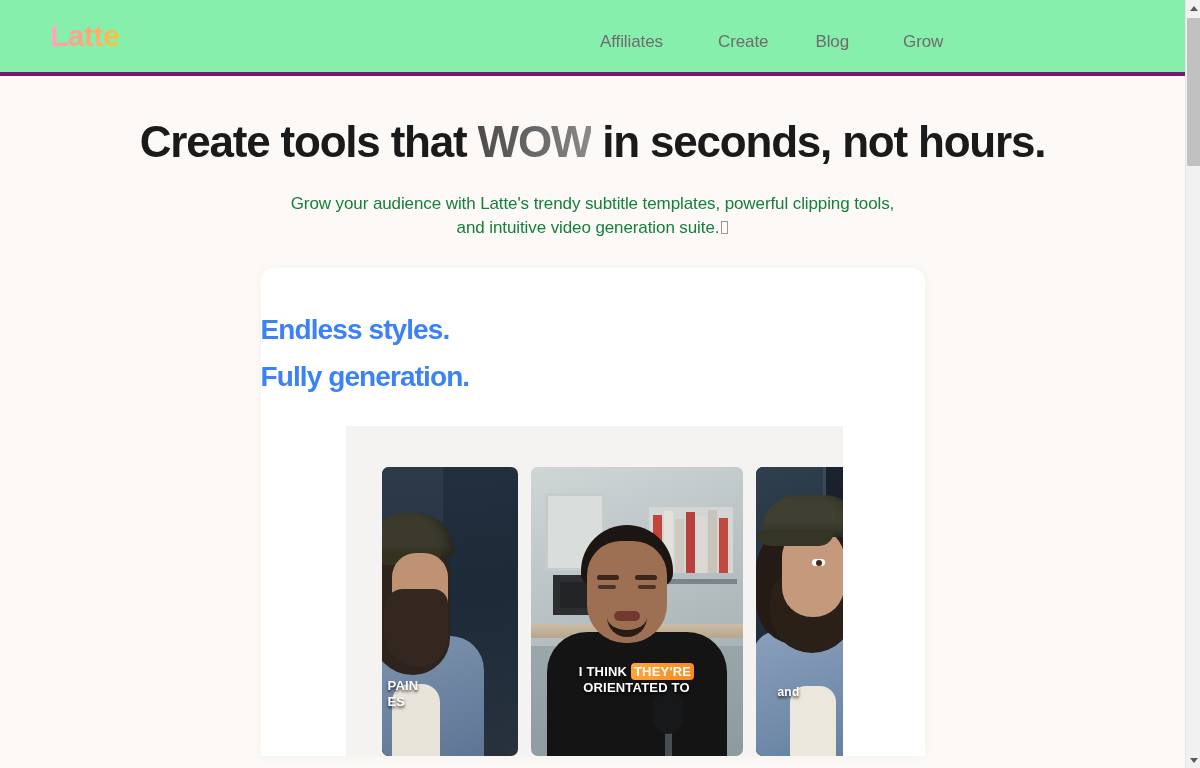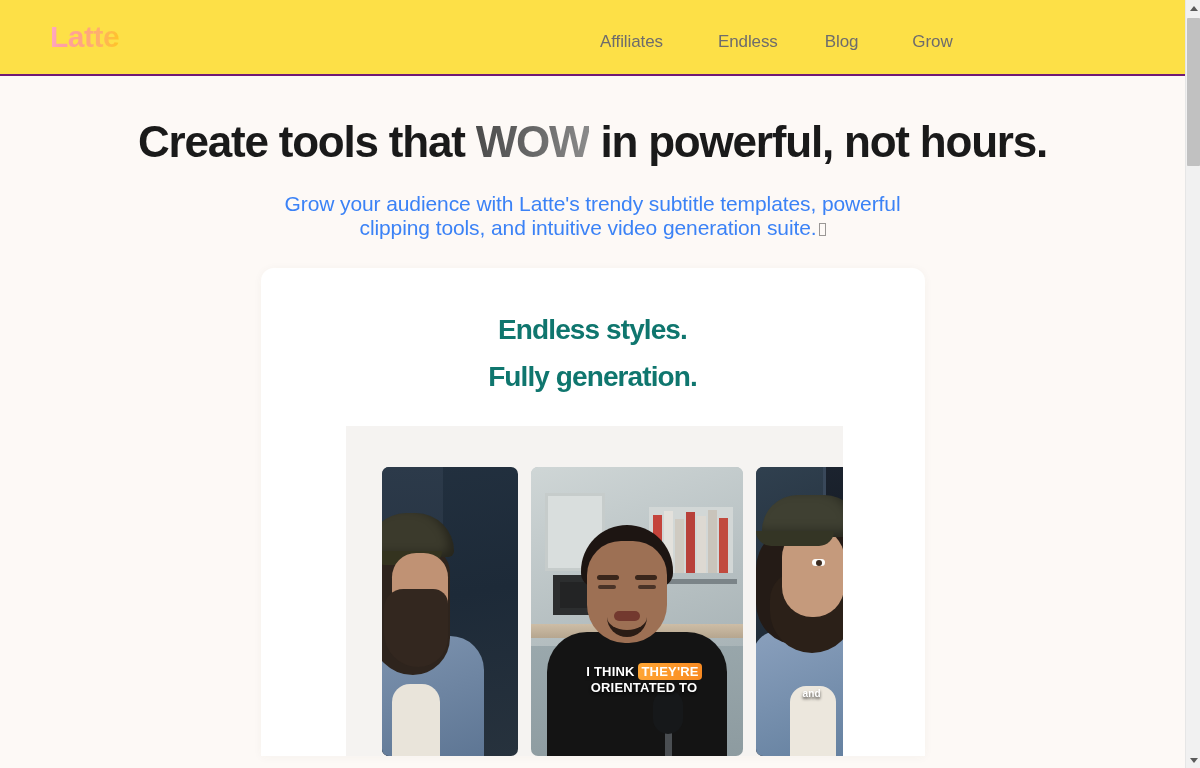--- a/index.html
+++ b/index.html
@@ -17,22 +17,22 @@
     overflow:hidden;
     background:#fdf9f6;
   }
 
   
   .header {
     position:relative;
     height:76px;
     display:flex;
     align-items:center;
-    background:#fde047;
-    border-bottom:2px solid #701a75;
+    background:#86efac;
+    border-bottom:4px solid #701a75;
   }
   .logo {
     margin-left:50px;
     font-size:30px;
     font-weight:bold;
     letter-spacing:-0.5px;
     background:linear-gradient(100deg,#ffadc8 0%,#ff9ea8 20%,#ffa583 48%,#ffb06a 70%,#ffc61f 100%);
     -webkit-background-clip:text;
     background-clip:text;
     color:transparent;
@@ -91,23 +91,23 @@
   .headline .wow {
     background:linear-gradient(95deg,#4b4b4b 0%,#6a6a6a 55%,#8d8d8d 100%);
     -webkit-background-clip:text;
     background-clip:text;
     color:transparent;
     -webkit-text-fill-color:transparent;
   }
   .subhead {
     margin:22px auto 5px;
     width:620px;
-    font-size:21px;
+    font-size:17px;
     line-height:24px;
-    color:#3b82f6;
+    color:#15803d;
     letter-spacing:-0.1px;
   }
   .missing-glyph {
     display:inline-block;
     width:7px; height:13px;
     border:1px solid #9a9795;
     vertical-align:-1px;
     margin-left:2px;
   }
 
@@ -115,26 +115,25 @@
   .card {
     position:relative;
     width:664px;
     margin:28px auto 0;
     background:#ffffff;
     border-radius:13px 13px 0 0;
     padding-top:38px;
     box-shadow:0 1px 10px rgba(80,60,40,0.045);
   }
   .card-title {
-    text-align:center;
     font-size:28px;
     font-weight:bold;
     letter-spacing:-0.9px;
     line-height:47px;
-    color:#0f766e;
+    color:#3b82f6;
   }
   .stage {
     position:relative;
     margin:26px 0 0 85px;
     width:497px;
     height:330px;
     background:#f5f3f1;
     overflow:hidden;
   }
   .reel {
@@ -305,33 +304,33 @@
     border-radius:28px 28px 0 0;
   }
   .scene-right .tee {
     position:absolute; left:34px; bottom:0; width:46px; height:70px;
     background:#ece7dd; border-radius:16px 16px 0 0;
   }
 
   
   .caption {
     position:absolute;
-    left:15px; right:0;
+    left:0; right:0;
     text-align:center;
     font-weight:bold;
     color:#ffffff;
     text-shadow:0 2px 3px rgba(0,0,0,.75);
     line-height:1.22;
     letter-spacing:0.2px;
     z-index:3;
     padding:0 4px;
   }
   .caption-center { bottom:60px; font-size:13px; }
   .caption-left   { bottom:46px; font-size:13px; text-align:left; padding-left:6px; }
-  .caption-right  { bottom:56px; font-size:10px; text-align:left; padding-left:32px; }
+  .caption-right  { bottom:56px; font-size:12px; text-align:left; padding-left:22px; }
   .hl {
     background:linear-gradient(100deg,#ffa634,#f98a22);
     border-radius:4px;
     padding:1px 3px;
     text-shadow:none;
     color:#ffffff;
   }
 
   
   .scrollbar {
@@ -364,51 +363,55 @@
 <body>
 
 <div class="viewport">
 
   <div class="header">
     <div class="logo">Latte</div>
 
     <div class="nav">
       <a class="nav-item" href="#">Affiliates</a>
       <span class="nav-gap-1"></span>
-      <a class="nav-item" href="#">Endless</a>
+      <a class="nav-item" href="#">Create</a>
       <span class="nav-gap-2"></span>
       <a class="nav-item" href="#">Blog</a>
       <span class="nav-gap-3"></span>
       <a class="nav-item" href="#">Grow</a>
       <span class="nav-gap-4"></span>
     </div>
   </div>
 
   <div class="hero">
-    <h1 class="headline"><span>Create tools that </span><span class="wow">WOW</span><span> in powerful, not hours.</span></h1>
+    <h1 class="headline"><span>Create tools that </span><span class="wow">WOW</span><span> in seconds, not hours.</span></h1>
 
     <p class="subhead"><span>Grow your audience with Latte's trendy subtitle templates, powerful clipping tools, and intuitive video generation suite.</span><span class="missing-glyph"></span></p>
   </div>
 
   <div class="card">
     <div class="card-title">Endless styles.</div>
     <div class="card-title">Fully generation.</div>
 
     <div class="stage">
       <div class="reel">
 
         <div class="panel side">
           <div class="scene scene-left">
             <div class="wall"></div>
             <div class="shirt"></div>
             <div class="hair"></div>
             <div class="cap"></div>
             <div class="face"></div>
             <div class="beard"></div>
             <div class="tee"></div>
+          </div>
+          <div class="caption caption-left">
+            <div>PAIN</div>
+            <div>ES</div>
           </div>
         </div>
 
         <div class="panel center">
           <div class="scene scene-center">
             <div class="shelfback"></div>
             <div class="shelf-l"></div>
             <div class="box-dark"></div>
             <div class="shelf-r">
               <span class="book b1"></span>

